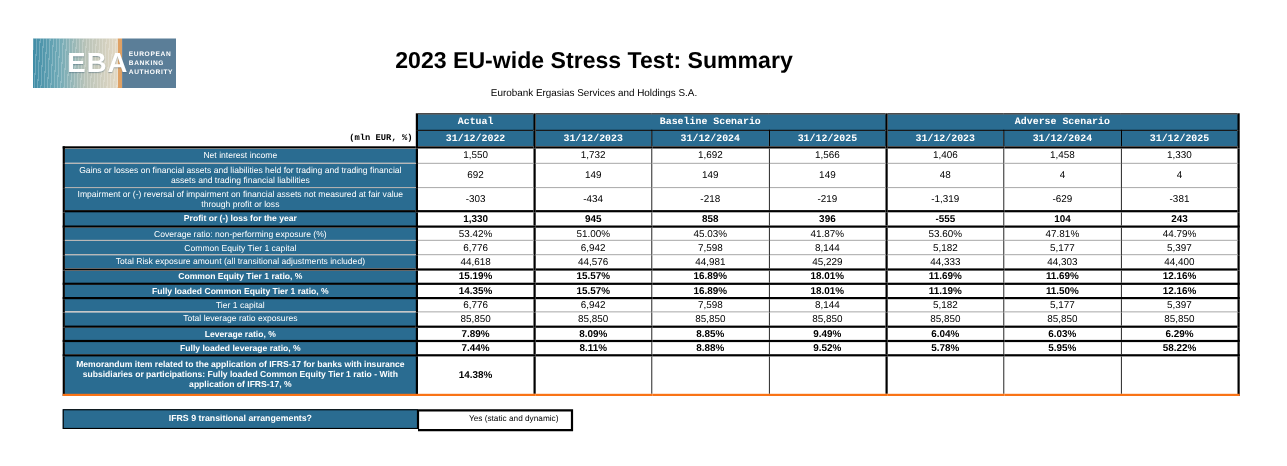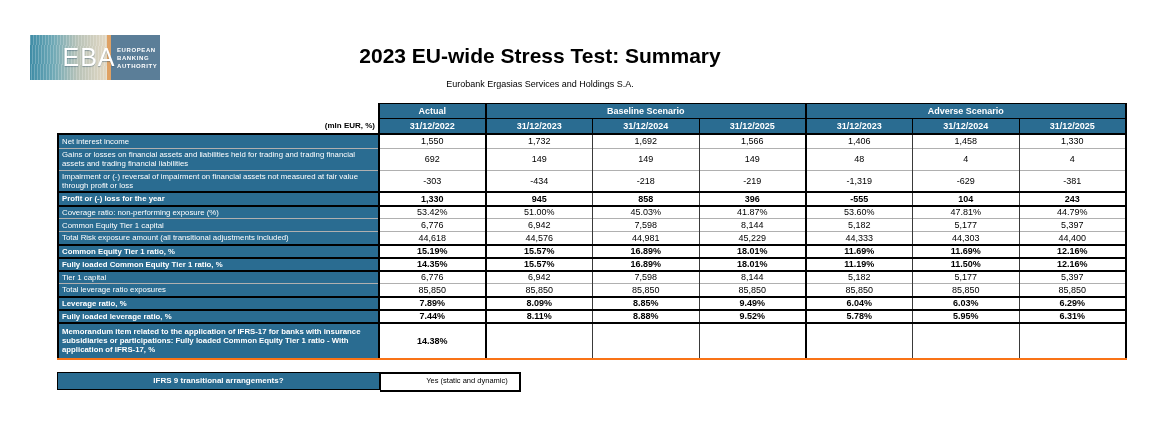--- a/index.html
+++ b/index.html
@@ -11,60 +11,60 @@
   
   .logo{position:absolute;left:30px;top:35px;width:130px;height:45px;display:flex;box-shadow:0 0 0 1px #cfd6da inset;}
   .logo-left{
     width:77px;position:relative;display:flex;align-items:center;justify-content:center;
     background:linear-gradient(90deg,#3f8ca6 0%,#6fa9b6 30%,#b9c3b8 62%,#e3d8c3 100%);
   }
   .logo-left::after{
     content:"";position:absolute;inset:0;
     background:repeating-linear-gradient(93deg,rgba(255,255,255,.22) 0 1px,rgba(0,0,0,0) 1px 3px);
   }
-  .logo-abbr{position:relative;z-index:1;color:#fff;font-weight:normal;font-size:25px;letter-spacing:1px;text-shadow:0 1px 1px rgba(60,90,110,.45);margin-left:41px;}
+  .logo-abbr{position:relative;z-index:1;color:#fff;font-weight:bold;font-size:25px;letter-spacing:1px;text-shadow:0 1px 1px rgba(60,90,110,.45);margin-left:41px;}
   .logo-stripe{width:4px;background:#dfa164;}
   .logo-right{
     flex:1;background:#5b7e98;color:#fff;display:flex;flex-direction:column;justify-content:center;
     padding-left:6px;gap:2px;font-size:6px;font-weight:bold;letter-spacing:.6px;line-height:6px;
   }
   
   .title{position:absolute;left:0;top:44px;width:1080px;text-align:center;font-size:21px;font-weight:bold;}
   .subtitle{position:absolute;left:0;top:79px;width:1080px;text-align:center;font-size:9px;}
   
   table.stress{
     position:absolute;left:57px;top:103px;width:1068px;
     border-collapse:collapse;table-layout:fixed;
   }
   col.c-label{width:321px;}
   col.c-data{width:106.7px;}
   thead th{
     background:#2A6C91;color:#fff;font-weight:bold;font-size:9px;
-    border:1px solid #000;height:14px;padding:0;overflow:hidden;white-space:nowrap;
+    border:1px solid #000;height:14px;padding:0;overflow:hidden;white-space:nowrap;font-family:Liberation Mono, monospace;
   }
   th.corner,th.unit{background:#fff;border:none;}
   th.unit{color:#000;font-weight:bold;font-size:8px;text-align:right;padding-right:3px;}
   th.g0{border-left:2px solid #000;border-right:2px solid #000;}
   th.g1{border-right:2px solid #000;margin-left:12px;}
   th.g2{border-right:2px solid #000;}
   th.d0{border-left:2px solid #000;border-right:2px solid #000;}
   th.d3{border-right:2px solid #000;}
   th.d6{border-right:2px solid #000;}
   tbody tr{height:13px;}
   tbody tr:nth-child(1){height:14px;}
   tbody tr:nth-child(2){height:22px;}
   tbody tr:nth-child(3){height:20px;}
   tbody tr:nth-child(4){height:14px;}
   tbody tr.tall{height:36px;}
   tbody td{
     font-size:9px;text-align:center;vertical-align:middle;padding:0;
     background:#fff;border-left:1px solid #3a3a3a;border-top:1px solid #b0b0b0;overflow:hidden;
   }
   td.rowlabel{
-    background:#2A6C91;color:#fff;font-size:7.8px;line-height:9px;text-align:left;
+    background:#2A6C91;color:#fff;font-size:7.8px;line-height:9px;text-align:center;
     padding:1px 3px;border-left:2px solid #000;border-right:2px solid #000;font-weight:normal;
   }
   tr.emph td{border-top:2px solid #000;border-bottom:2px solid #000;font-weight:bold;}
   td.c1,td.c4{border-left:2px solid #000;}
   td.c6{border-right:2px solid #000;}
   tbody tr:first-child td{border-top:2px solid #000;}
   tbody tr:last-child td{border-bottom:2px solid #f97316;}
   
   .footer{position:absolute;left:57px;top:372px;display:flex;align-items:stretch;}
   .footer .q{
@@ -245,21 +245,21 @@
         <td class="c6">6.29%</td>
       </tr>
       <tr class="emph">
         <td class="rowlabel">Fully loaded leverage ratio, %</td>
         <td class="c0">7.44%</td>
         <td class="c1">8.11%</td>
         <td class="c2">8.88%</td>
         <td class="c3">9.52%</td>
         <td class="c4">5.78%</td>
         <td class="c5">5.95%</td>
-        <td class="c6">6.31%</td>
+        <td class="c6">58.22%</td>
       </tr>
       <tr class="emph tall">
         <td class="rowlabel">Memorandum item related to the application of IFRS-17 for banks with insurance subsidiaries or participations: Fully loaded Common Equity Tier 1 ratio - With application of IFRS-17, %</td>
         <td class="c0">14.38%</td>
         <td class="c1"></td>
         <td class="c2"></td>
         <td class="c3"></td>
         <td class="c4"></td>
         <td class="c5"></td>
         <td class="c6"></td>

